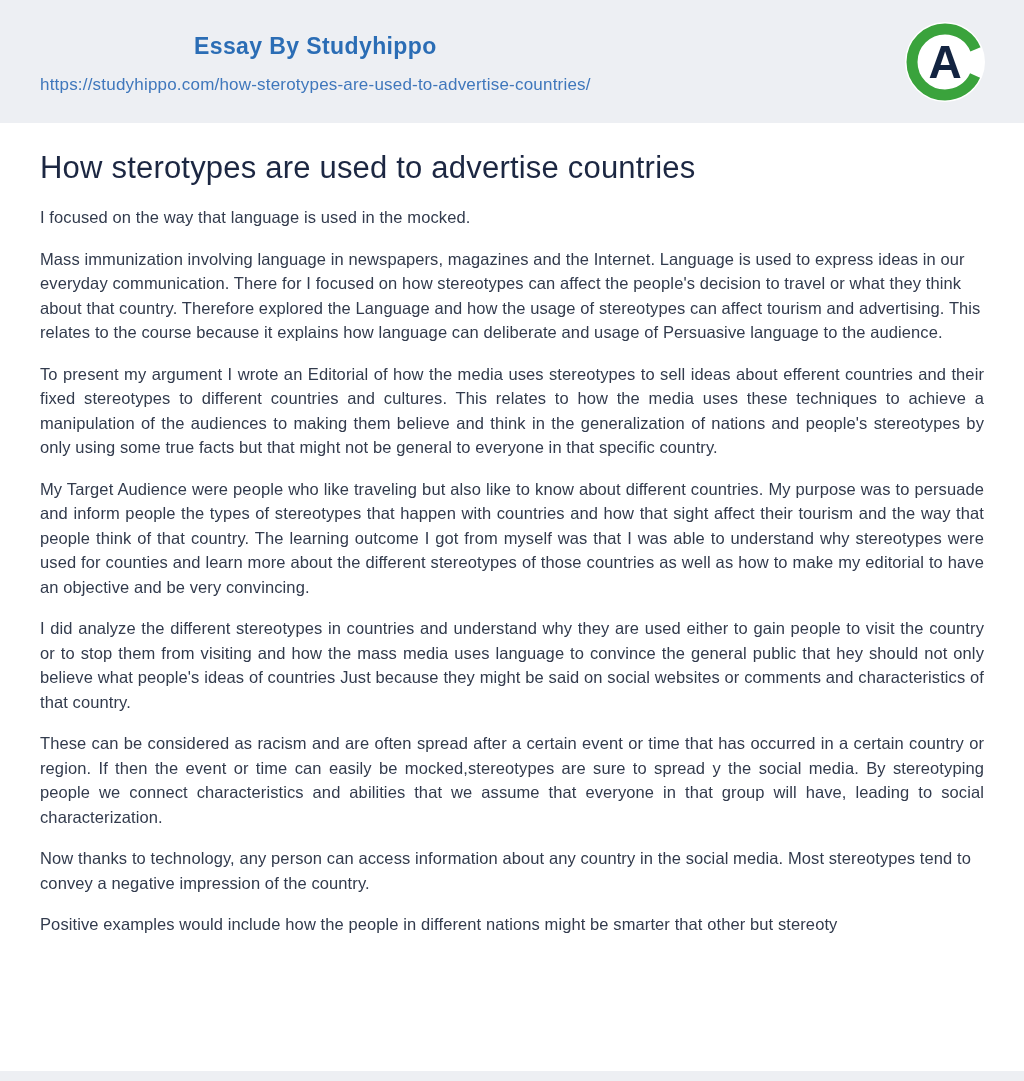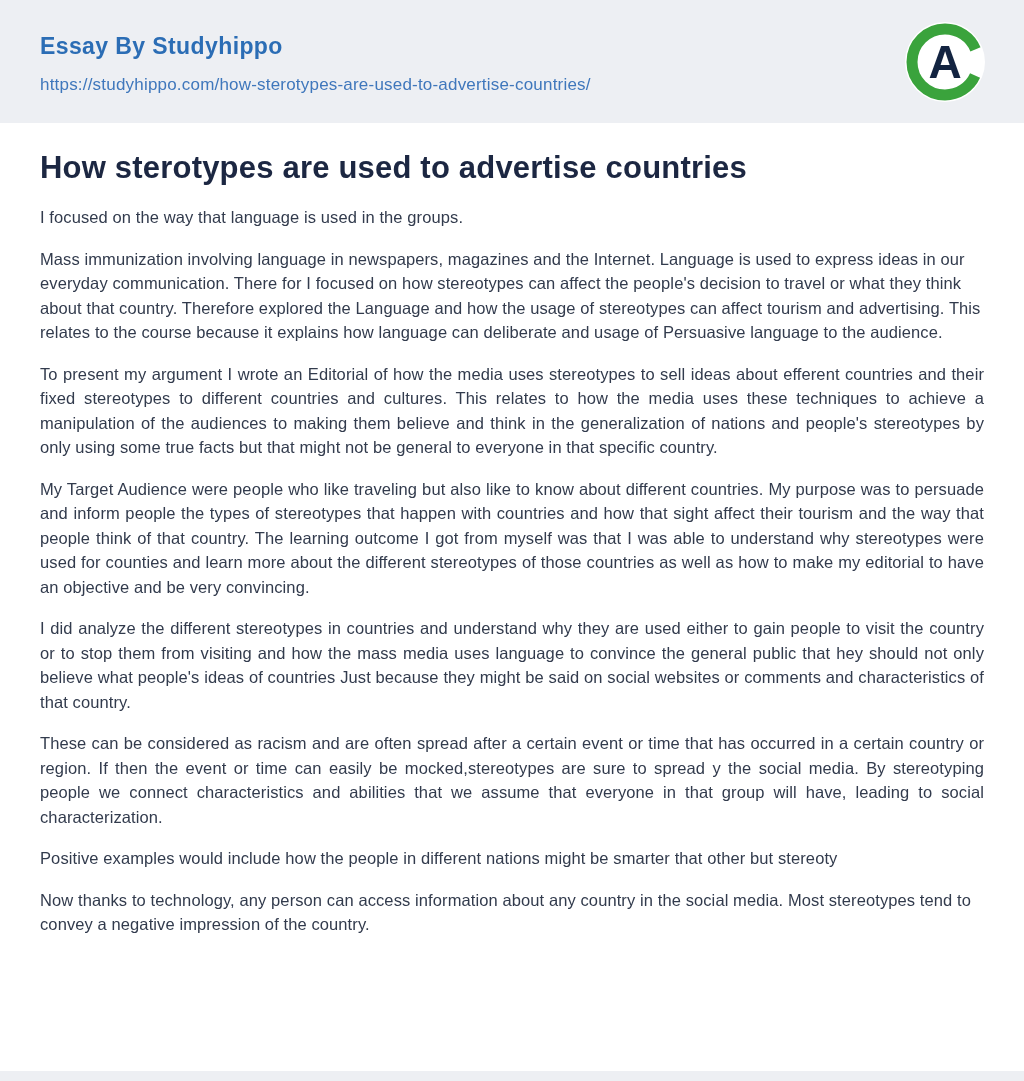--- a/index.html
+++ b/index.html
@@ -24,20 +24,21 @@
     display: flex;
     align-items: center;
     justify-content: space-between;
   }
   .header-text {
     display: flex;
     flex-direction: column;
     justify-content: center;
     gap: 15px;
     padding-top: 4px;
+    align-items: center;
   }
   .byline {
     color: var(--accent-blue, #2b6db5);
     font-size: 23px;
     font-weight: bold;
     letter-spacing: 0.4px;
   }
   .source-url {
     color: var(--link-blue, #3f77bc);
     font-size: 17px;
@@ -49,21 +50,21 @@
     width: 82px;
     height: 82px;
     flex: 0 0 auto;
   }
   .content {
     padding: 26px 40px 0 40px;
   }
   .title {
     color: var(--title-color, #1c2742);
     font-size: 31px;
-    font-weight: bold;
+    font-weight: normal;
     line-height: 38px;
     letter-spacing: 0.2px;
     margin-bottom: 18px;
   }
   .para {
     font-size: 16.5px;
     line-height: 24.5px;
     letter-spacing: 0.1px;
     margin-bottom: 17px;
     color: var(--body-color, #323b4d);
@@ -93,26 +94,26 @@
         <circle cx="41" cy="41" r="40" fill="#ffffff"></circle>
         <circle cx="41" cy="41" r="33" fill="none" stroke="#3aa33c" stroke-width="11" stroke-dasharray="180 28" stroke-dashoffset="-14"></circle>
         <text x="41" y="57" text-anchor="middle" font-size="46" font-weight="bold" font-family="Liberation Sans, sans-serif" fill="#132441">A</text>
       </svg>
     </div>
   </header>
 
   <main class="content">
     <h1 class="title">How sterotypes are used to advertise countries</h1>
     <div id="essay-body">
-        <p class="para">I focused on the way that language is used in the groups.</p>
+        <p class="para">I focused on the way that language is used in the mocked.</p>
         <p class="para">Mass immunization involving language in newspapers, magazines and the Internet. Language is used to express ideas in our everyday communication. There for I focused on how stereotypes can affect the people's decision to travel or what they think about that country. Therefore explored the Language and how the usage of stereotypes can affect tourism and advertising. This relates to the course because it explains how language can deliberate and usage of Persuasive language to the audience.</p>
         <p class="para justify">To present my argument I wrote an Editorial of how the media uses stereotypes to sell ideas about efferent countries and their fixed stereotypes to different countries and cultures. This relates to how the media uses these techniques to achieve a manipulation of the audiences to making them believe and think in the generalization of nations and people's stereotypes by only using some true facts but that might not be general to everyone in that specific country.</p>
         <p class="para justify">My Target Audience were people who like traveling but also like to know about different countries. My purpose was to persuade and inform people the types of stereotypes that happen with countries and how that sight affect their tourism and the way that people think of that country. The learning outcome I got from myself was that I was able to understand why stereotypes were used for counties and learn more about the different stereotypes of those countries as well as how to make my editorial to have an objective and be very convincing.</p>
         <p class="para justify">I did analyze the different stereotypes in countries and understand why they are used either to gain people to visit the country or to stop them from visiting and how the mass media uses language to convince the general public that hey should not only believe what people's ideas of countries Just because they might be said on social websites or comments and characteristics of that country.</p>
         <p class="para justify">These can be considered as racism and are often spread after a certain event or time that has occurred in a certain country or region. If then the event or time can easily be mocked,stereotypes are sure to spread y the social media. By stereotyping people we connect characteristics and abilities that we assume that everyone in that group will have, leading to social characterization.</p>
+        <p class="para">Now thanks to technology, any person can access information about any country in the social media. Most stereotypes tend to convey a negative impression of the country.</p>
         <p class="para">Positive examples would include how the people in different nations might be smarter that other but stereoty</p>
-        <p class="para">Now thanks to technology, any person can access information about any country in the social media. Most stereotypes tend to convey a negative impression of the country.</p>
       </div>
   </main>
 
   <footer class="bottom-strip"></footer>
 
 </div>
 
 </body></html>

